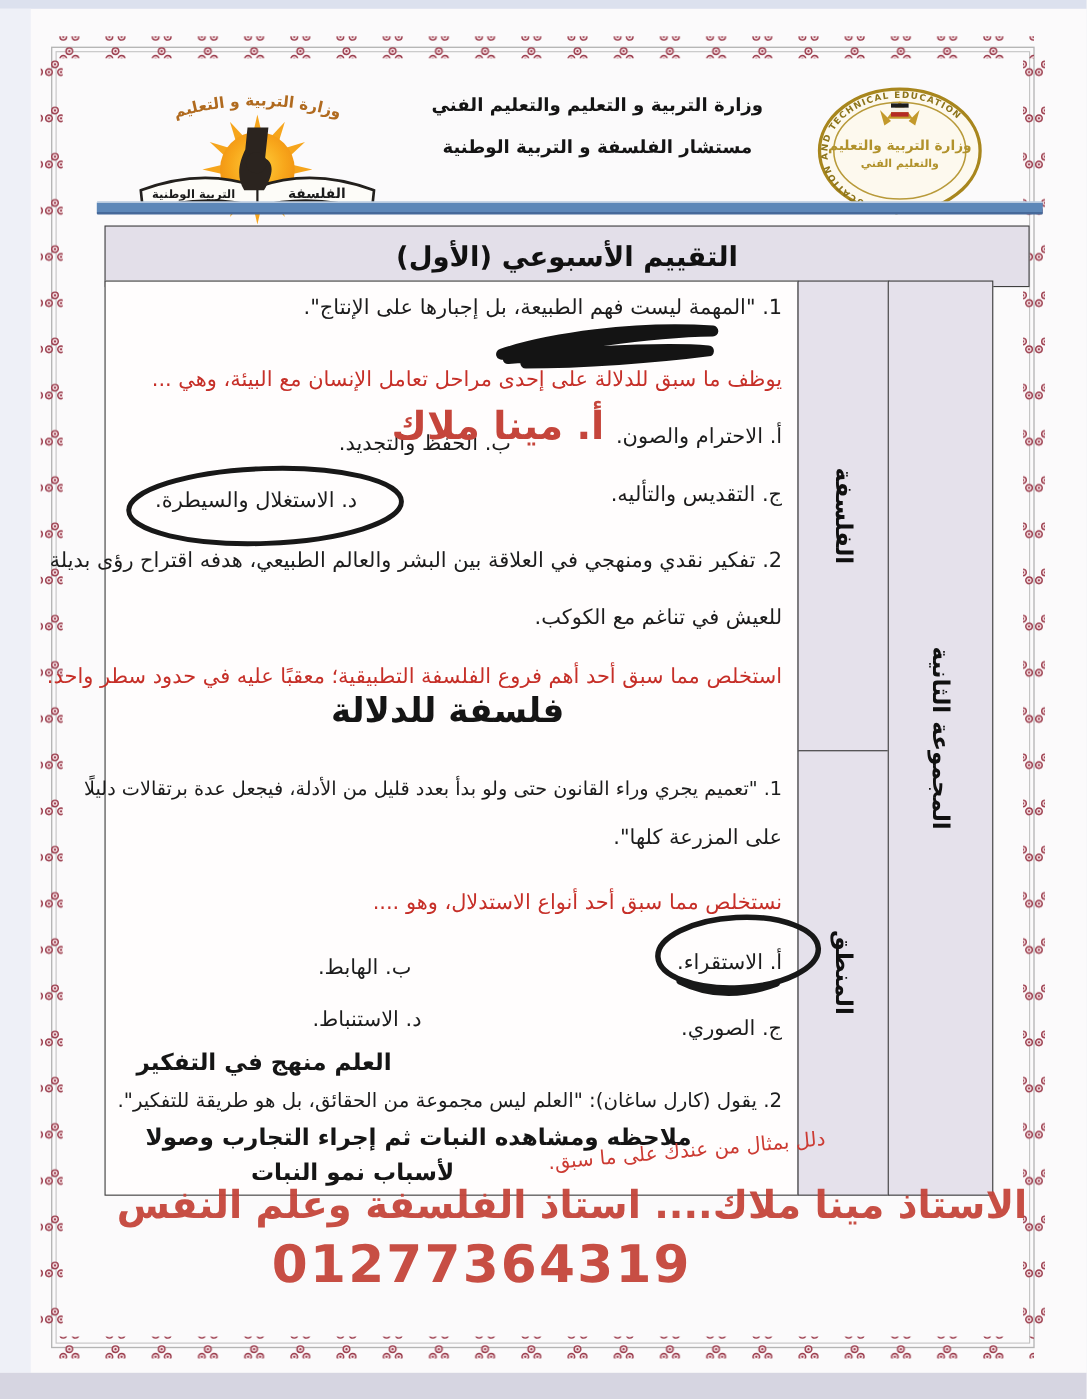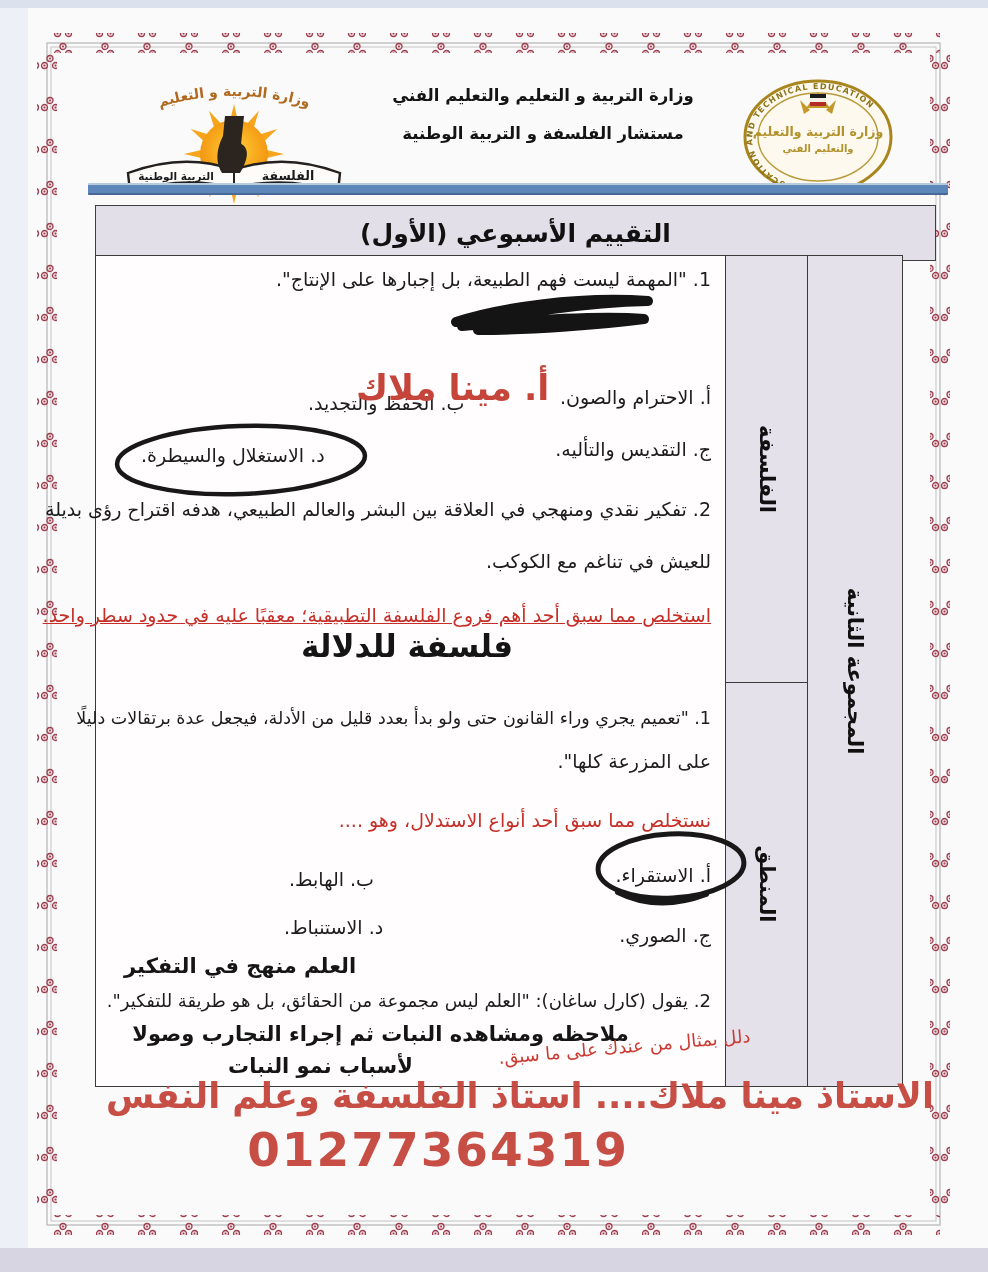--- a/index.html
+++ b/index.html
@@ -166,27 +166,28 @@
   <div class="blue-bar"></div>
 
   <div class="title-bar">
     <span class="t">التقييم الأسبوعي (الأول)</span>
   </div>
 
   <div class="table">
     <div class="cell cell-main">
 
       <div class="ln r" style="top:12px;">1. "المهمة ليست فهم الطبيعة، بل إجبارها على الإنتاج".</div>
+      <div class="ln r red" style="top:78px;">يوظف ما سبق للدلالة على إحدى مراحل تعامل الإنسان مع البيئة، وهي ...</div>
       <div class="ln r" style="top:130px;">أ. الاحترام والصون.</div>
       <div class="ln" style="top:136px;left:212px;">ب. الحفظ والتجديد.</div>
       <div class="ln r" style="top:182px;">ج. التقديس والتأليه.</div>
       <div class="ln" style="top:188px;left:45px;">د. الاستغلال والسيطرة.</div>
       <div class="ln r" style="top:242px;">2. تفكير نقدي ومنهجي في العلاقة بين البشر والعالم الطبيعي، هدفه اقتراح رؤى بديلة</div>
       <div class="ln r" style="top:294px;">للعيش في تناغم مع الكوكب.</div>
-      <div class="ln r red" style="top:348px;text-decoration:underline;">استخلص مما سبق أحد أهم فروع الفلسفة التطبيقية؛ معقبًا عليه في حدود سطر واحد.</div>
+      <div class="ln r red" style="top:348px;">استخلص مما سبق أحد أهم فروع الفلسفة التطبيقية؛ معقبًا عليه في حدود سطر واحد.</div>
       <div class="ln hand" style="top:372px;left:205px;font-size:31px;">فلسفة للدلالة</div>
 
       <div class="ln r" style="top:452px;font-size:17.5px;">1. "تعميم يجري وراء القانون حتى ولو بدأ بعدد قليل من الأدلة، فيجعل عدة برتقالات دليلًا</div>
       <div class="ln r" style="top:494px;">على المزرعة كلها".</div>
       <div class="ln r red" style="top:553px;">نستخلص مما سبق أحد أنواع الاستدلال، وهو ....</div>
       <div class="ln r" style="top:608px;">أ. الاستقراء.</div>
       <div class="ln" style="top:612px;left:193px;">ب. الهابط.</div>
       <div class="ln r" style="top:668px;margin-left:14px;">ج. الصوري.</div>
       <div class="ln" style="top:660px;left:188px;">د. الاستنباط.</div>
       <div class="ln hand" style="top:698px;left:28px;font-size:21px;">العلم منهج في التفكير</div>

